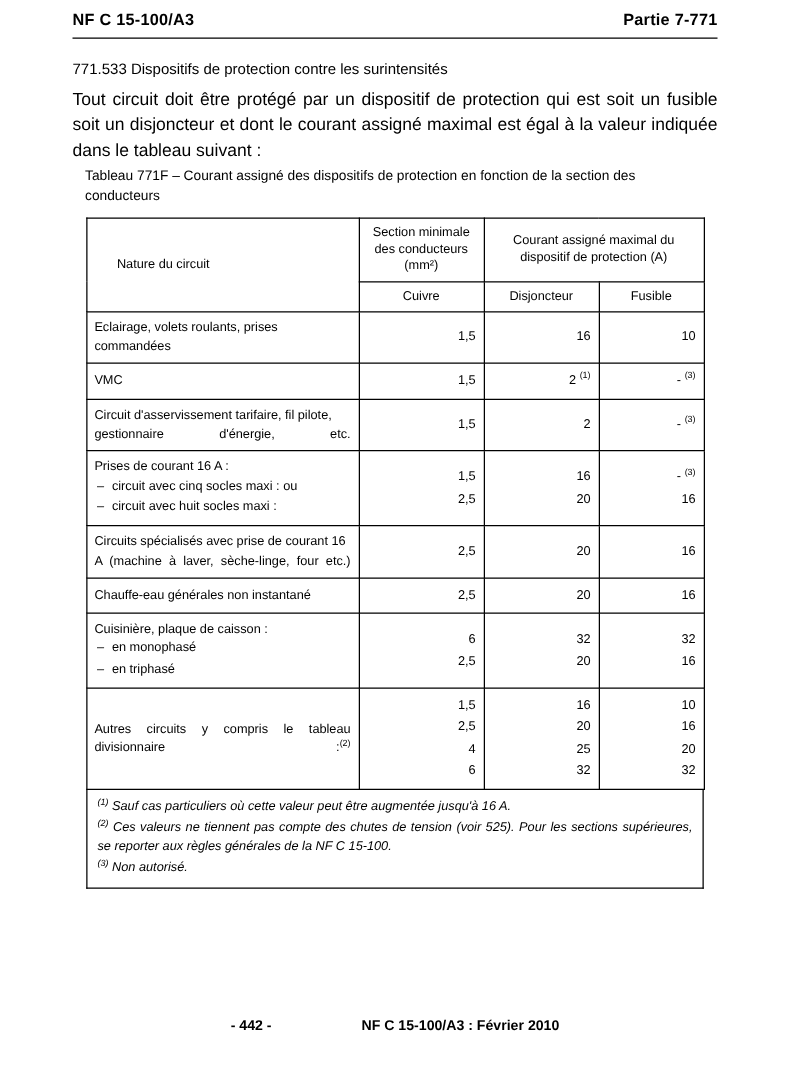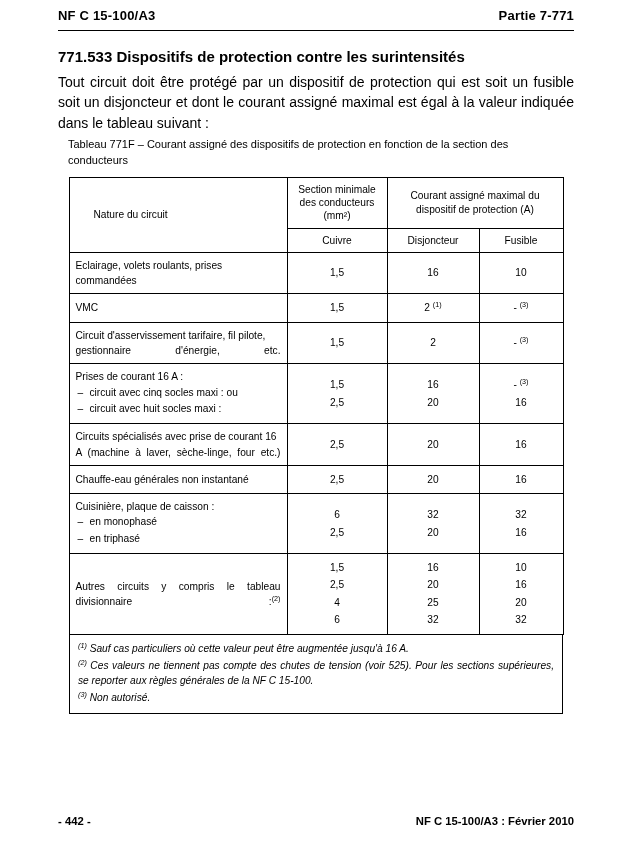--- a/index.html
+++ b/index.html
@@ -41,22 +41,22 @@
     right: 58px;
     border-bottom: 1.2px solid #000;
   }
   .content {
     position: absolute;
     top: 48px;
     left: 58px;
     width: 516px;
   }
   .section-title {
-    font-size: 15px;
-    font-weight: bold;
+    font-size: 12px;
+    font-weight: normal;
     margin: 0 0 7px 0;
   }
   .intro {
     font-size: 14px;
     line-height: 1.45;
     text-align: justify;
     margin: 0 0 4px 0;
   }
   .table-caption {
     font-size: 11px;
@@ -89,21 +89,21 @@
   th.hcell.left {
     text-align: left;
     padding-left: 24px;
   }
   td.desc {
     text-align: left;
     line-height: 1.5;
     padding: 7px 8px 7px 8px;
   }
   td.num {
-    text-align: center;
+    text-align: right;
     line-height: 1.7;
   }
   .justified {
     text-align: justify;
     text-align-last: justify;
   }
   .sub {
     display: block;
     padding-left: 14px;
     position: relative;
@@ -131,21 +131,21 @@
     font-style: italic;
   }
   .notes p { margin: 0 0 2px 0; }
   .notes p:last-child { margin-bottom: 0; }
   .footer {
     position: absolute;
     bottom: 28px;
     left: 58px;
     right: 58px;
     display: flex;
-    justify-content: space-between;
+    justify-content: center;
     font-size: 11.3px;
     font-weight: bold;
   }
   .footer .pagenum {
     margin-right: 72px;
   }
   .cw-1 { width: 218px; }
   .cw-2 { width: 100px; }
   .cw-3 { width: 92px; }
   .cw-4 { width: 84px; }

